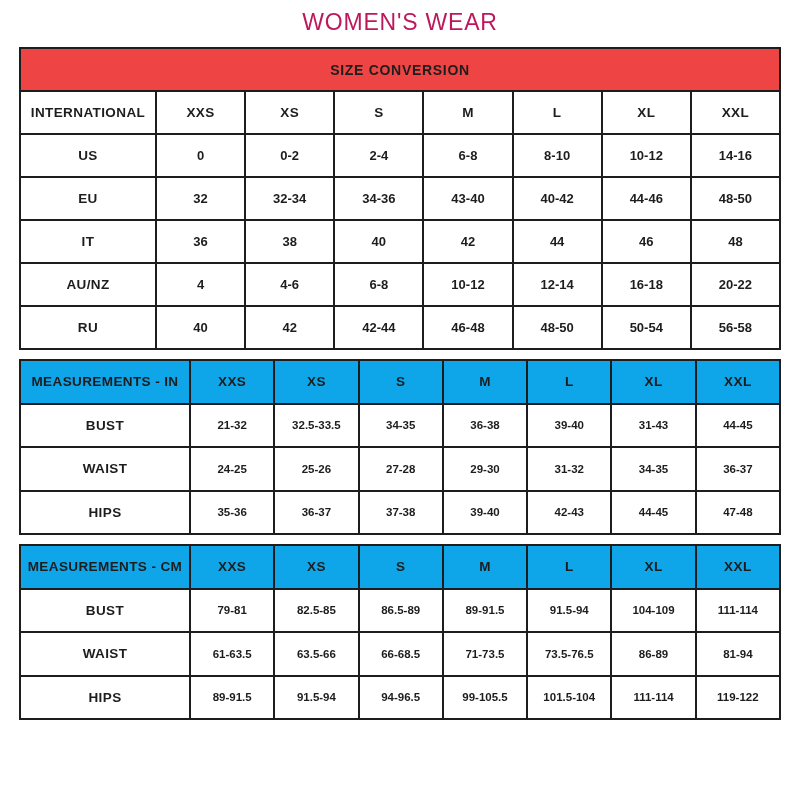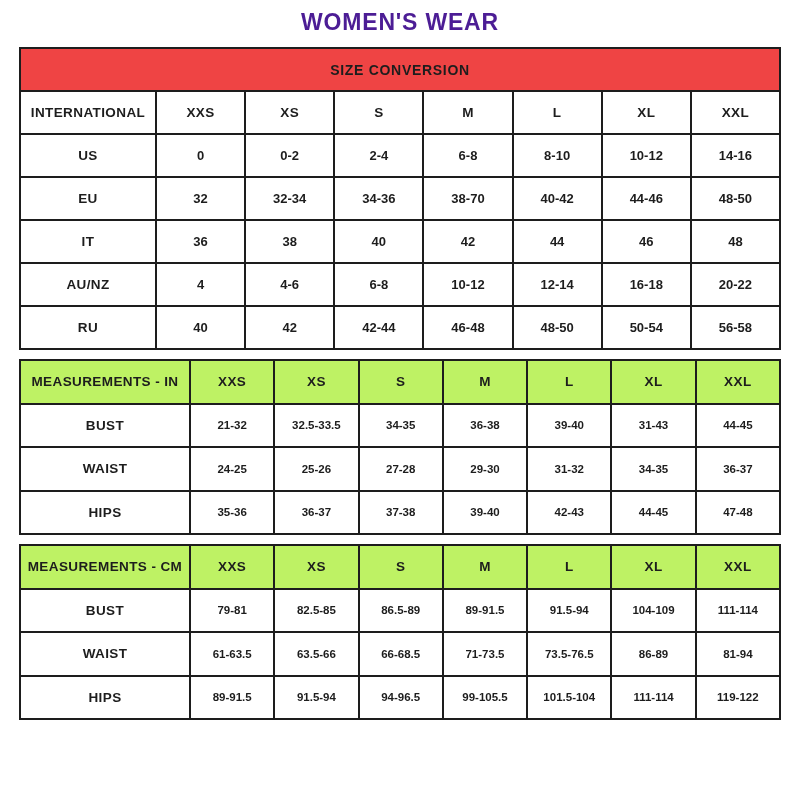--- a/index.html
+++ b/index.html
@@ -14,23 +14,23 @@
   }
   .page {
     width: 800px;
     height: 800px;
     box-sizing: border-box;
     padding-top: 9px;
   }
   .title {
     text-align: center;
     font-size: 23px;
-    font-weight: 700;
+    font-weight: 400;
     letter-spacing: 0.8px;
-    color: #4c1d95;
+    color: #be185d;
     margin-bottom: 11px;
   }
   table.chart-table {
     border-collapse: collapse;
     table-layout: fixed;
     width: 762px;
     margin: 0 auto 9px auto;
   }
   table.chart-table td {
     border: 2px solid #1d1d1d;
@@ -46,21 +46,21 @@
   table.measurements-in td, table.measurements-cm td { height: 41.5px; }
 
   
   tr.banner-row td {
     background: #ef4444;
     font-size: 14px;
     letter-spacing: 0.7px;
   }
   
   tr.header-row td { font-size: 13.5px; letter-spacing: 0.4px; }
-  tr.header-row.gray td { background: #bef264; }
+  tr.header-row.gray td { background: #0ea5e9; }
 
   
   tr.data-row td.row-label { font-size: 13.5px; letter-spacing: 0.4px; }
   table.size-conversion tr.data-row td.value-cell { font-size: 13px; }
   table.measurements-in tr.data-row td.value-cell,
   table.measurements-cm tr.data-row td.value-cell { font-size: 11.5px; }
 
   
   table.size-conversion col.col-label { width: 136px; }
   table.measurements-in col.col-label,
@@ -105,21 +105,21 @@
             <td class="value-cell">6-8</td>
             <td class="value-cell">8-10</td>
             <td class="value-cell">10-12</td>
             <td class="value-cell">14-16</td>
           </tr>
           <tr class="data-row">
             <td class="row-label">EU</td>
             <td class="value-cell">32</td>
             <td class="value-cell">32-34</td>
             <td class="value-cell">34-36</td>
-            <td class="value-cell">38-70</td>
+            <td class="value-cell">43-40</td>
             <td class="value-cell">40-42</td>
             <td class="value-cell">44-46</td>
             <td class="value-cell">48-50</td>
           </tr>
           <tr class="data-row">
             <td class="row-label">IT</td>
             <td class="value-cell">36</td>
             <td class="value-cell">38</td>
             <td class="value-cell">40</td>
             <td class="value-cell">42</td>

